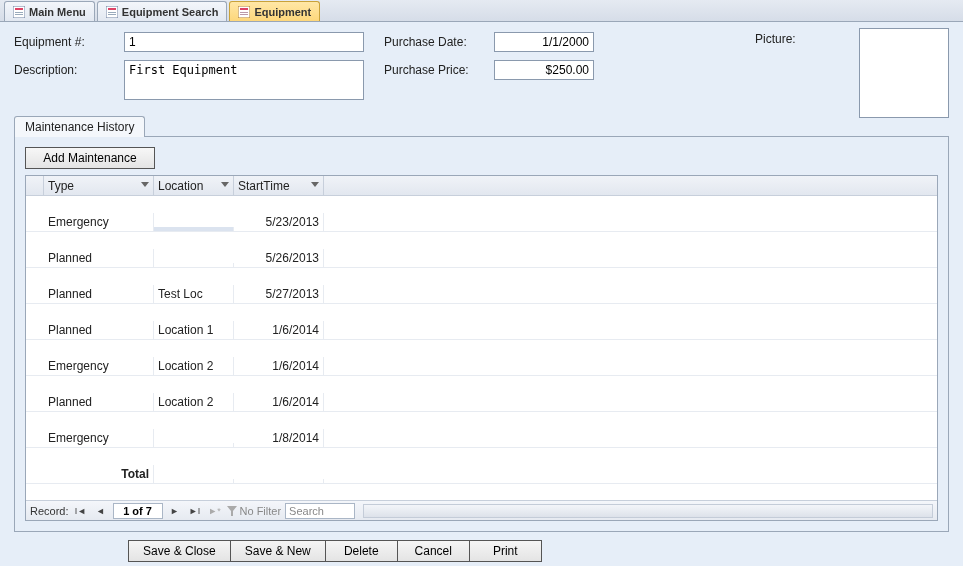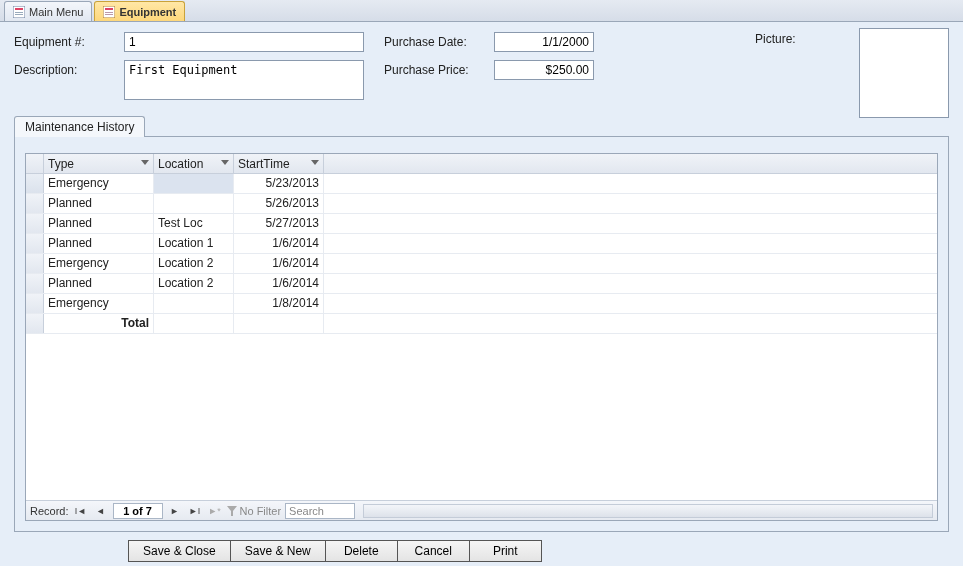--- a/index.html
+++ b/index.html
@@ -30,20 +30,21 @@
     align-items: center;
     gap: 4px;
     padding: 0 8px;
     border: 1px solid #9aa7b8;
     border-bottom: none;
     border-radius: 3px 3px 0 0;
     background: linear-gradient(#f3f6fb,#e2e8f1);
     font-size: 11px;
     color: #333;
     cursor: pointer;
+    font-weight: bold;
   }
   .doctab.active {
     background: linear-gradient(#ffe7a6,#fdd77b);
     border-color: #c9a23a;
     font-weight: bold;
   }
   .doctab .formicon {
     width: 12px; height: 12px;
     display: inline-flex; align-items: center; justify-content: center;
   }
@@ -149,23 +150,24 @@
     border-left: 4px solid transparent;
     border-right: 4px solid transparent;
     border-top: 5px solid #666;
   }
   .colw-type { width: 110px; }
   .colw-loc  { width: 80px; }
   .colw-time { width: 90px; }
   .grid-rows { flex:1 1 auto; overflow:hidden; }
   .grow {
     display:flex;
-    height: 20px;
+    height: 36px;
     font-size: 12px;
     border-bottom: 1px solid #e7ebf1;
+    align-items: flex-end;
   }
   .grow .cell {
     border-right: 1px solid #e7ebf1;
     padding: 2px 4px;
     overflow:hidden; white-space:nowrap;
   }
   .grow.totals { font-weight: bold; }
   .grow.totals .cell { text-align:right; }
   .grow.sel .rowsel { background: linear-gradient(#e9eef5,#dbe2ec); }
   .grow.sel .cell.selcell { background:#dbe3ef; }
@@ -234,20 +236,31 @@
     <span class="formicon">
       <svg width="12" height="12">
           <rect x="0" y="0" width="12" height="12" fill="#fff" stroke="#6b7fa0"></rect>
           <rect x="2" y="2" width="8" height="2" fill="#d46"></rect>
           <rect x="2" y="6" width="8" height="1" fill="#9ab"></rect>
           <rect x="2" y="8" width="8" height="1" fill="#9ab"></rect>
         </svg>
     </span>
     <span>Main Menu</span>
   </div>
+  <div class="doctab">
+    <span class="formicon">
+      <svg width="12" height="12">
+          <rect x="0" y="0" width="12" height="12" fill="#fff" stroke="#6b7fa0"></rect>
+          <rect x="2" y="2" width="8" height="2" fill="#d46"></rect>
+          <rect x="2" y="6" width="8" height="1" fill="#9ab"></rect>
+          <rect x="2" y="8" width="8" height="1" fill="#9ab"></rect>
+        </svg>
+    </span>
+    <span>Equipment Search</span>
+  </div>
   <div class="doctab active">
     <span class="formicon">
       <svg width="12" height="12">
           <rect x="0" y="0" width="12" height="12" fill="#fff" stroke="#b07a20"></rect>
           <rect x="2" y="2" width="8" height="2" fill="#d46"></rect>
           <rect x="2" y="6" width="8" height="1" fill="#b9a"></rect>
           <rect x="2" y="8" width="8" height="1" fill="#b9a"></rect>
         </svg>
     </span>
     <span>Equipment</span>
@@ -273,20 +286,21 @@
   </div>
 
   <div class="picture-label">Picture:</div>
   <div class="picture-box"></div>
 
   <div class="subtab-wrap">
     <div class="subtab-head">
       <div class="subtab">Maintenance History</div>
     </div>
     <div class="subpanel">
+      <button class="add-btn">Add Maintenance</button>
 
       <div class="grid">
         <div class="grid-head">
           <div class="rowsel"></div>
           <div class="colh colw-type">
             <span>Type</span>
             <span class="drop"></span>
           </div>
           <div class="colh colw-loc">
             <span>Location</span>

